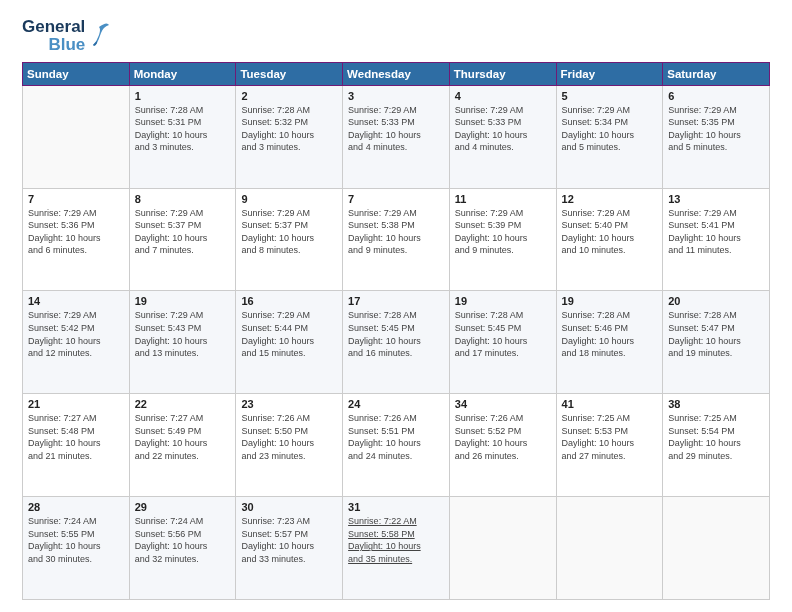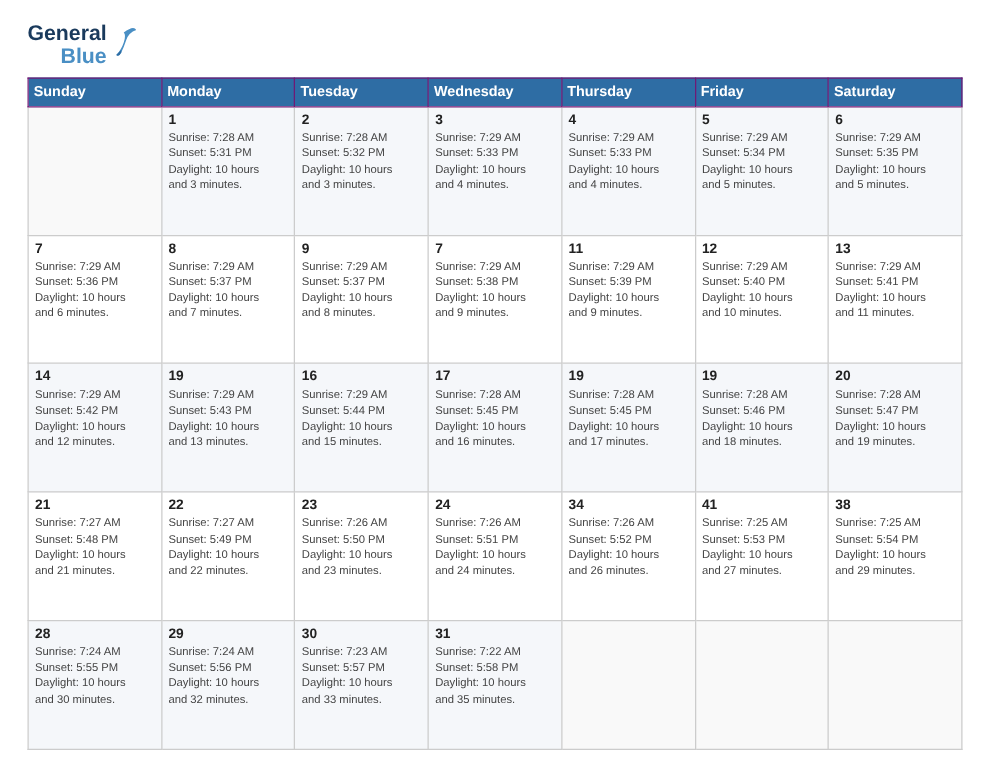--- a/index.html
+++ b/index.html
@@ -342,21 +342,21 @@
           </td>
           <td>
             <span class="day-num">30</span>
             <div class="day-info" style="white-space: pre-line;">Sunrise: 7:23 AM
 Sunset: 5:57 PM
 Daylight: 10 hours
 and 33 minutes.</div>
           </td>
           <td>
             <span class="day-num">31</span>
-            <div class="day-info" style="white-space: pre-line;">Sunrise: 7:22 AM
+            <div class="day-info" style="white-space: pre-line; text-decoration: underline;">Sunrise: 7:22 AM
 Sunset: 5:58 PM
 Daylight: 10 hours
 and 35 minutes.</div>
           </td>
           <td class="empty-cell"></td>
           <td class="empty-cell"></td>
           <td class="empty-cell"></td>
         </tr>
       </tbody>
   </table>

